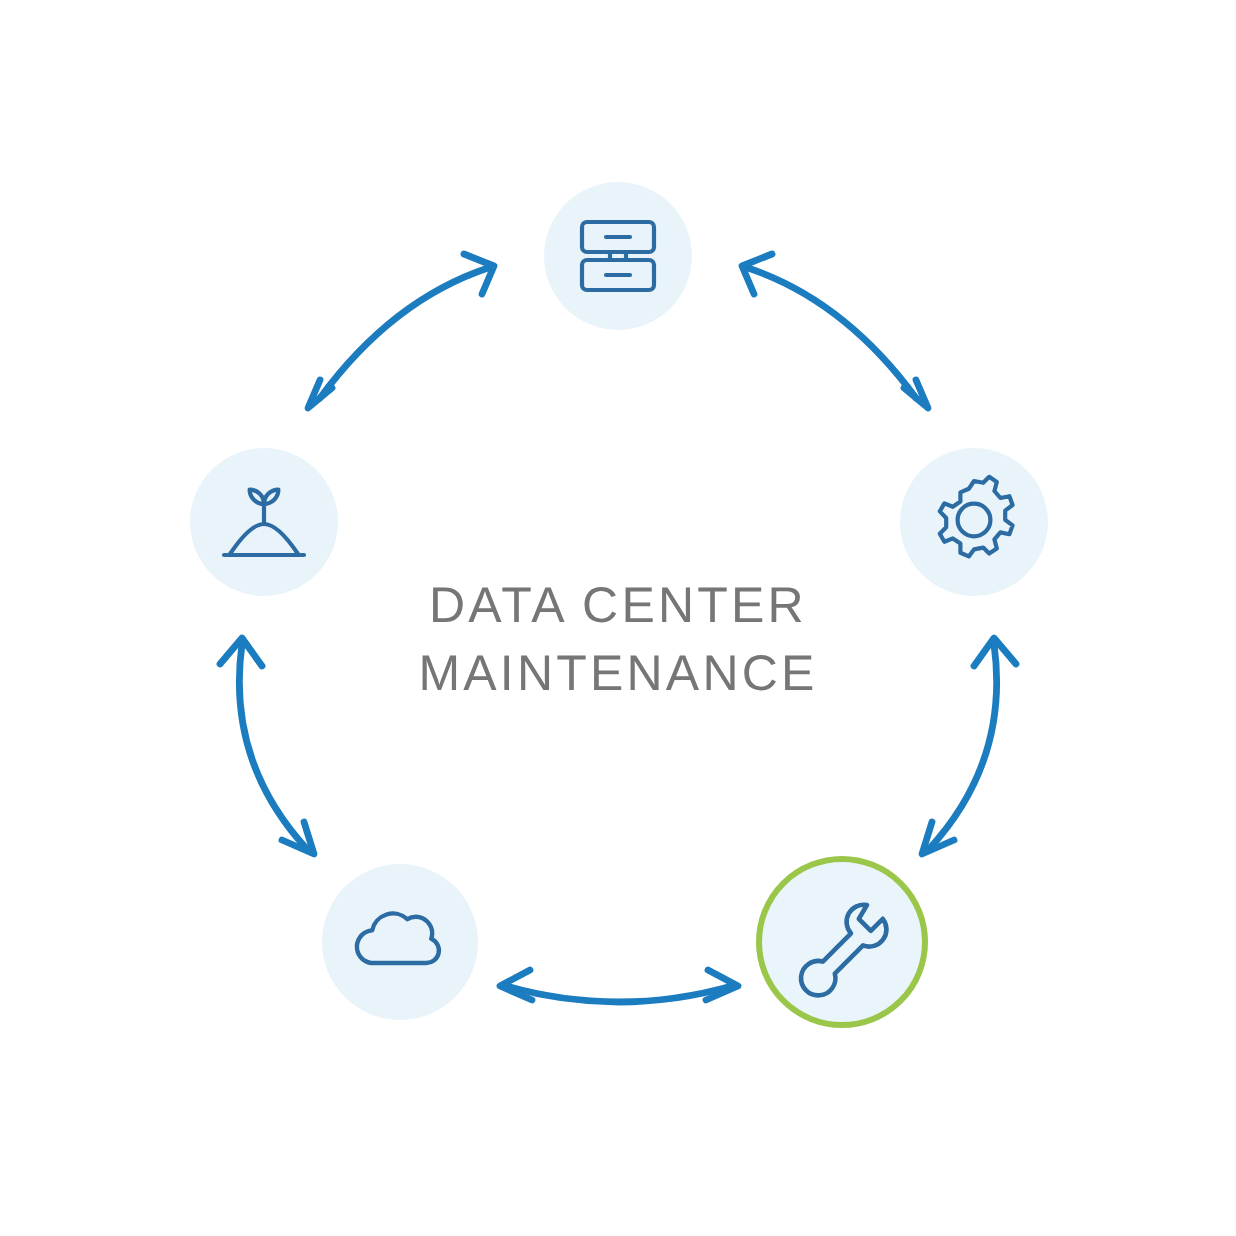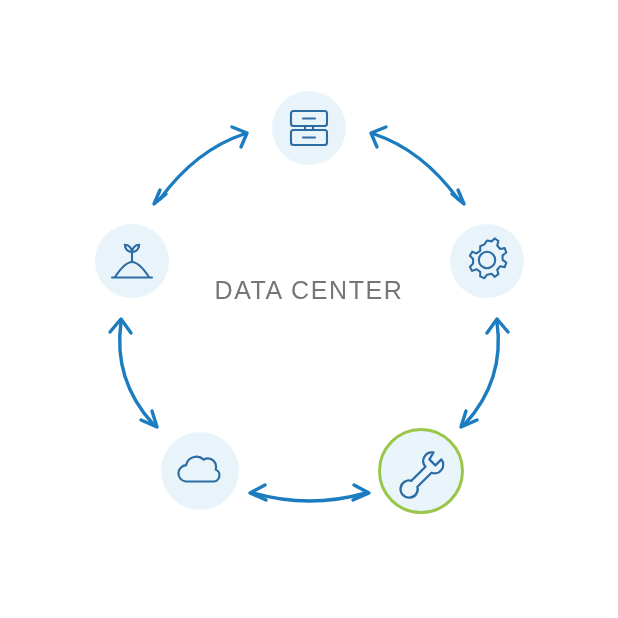--- a/index.html
+++ b/index.html
@@ -20,21 +20,21 @@
   #diagram-svg {
     position: absolute;
     top: 0;
     left: 0;
     width: 618px;
     height: 618px;
   }
   .center-title {
     position: absolute;
     left: 0;
-    top: 273px;
+    top: 286px;
     width: 618px;
     text-align: center;
     color: #767676;
     font-size: 25px;
     letter-spacing: 1.6px;
     line-height: 34px;
     font-weight: 400;
     user-select: none;
   }
   .center-title .line {
@@ -148,15 +148,16 @@
                  a 7.2 7.2 0 0 0 -7.2 7.2 Z"></path>
         <path d="M 115 277 q 10 -15 17 -15 q 7 0 17 15"></path>
         <line x1="112" y1="277.5" x2="152" y2="277.5"></line>
       </g>
     </g>
 
   </svg>
 
   <div class="center-title">
     <span class="line">DATA CENTER</span>
+    <span class="line">MAINTENANCE</span>
   </div>
 
 </div>
 
 </body></html>

